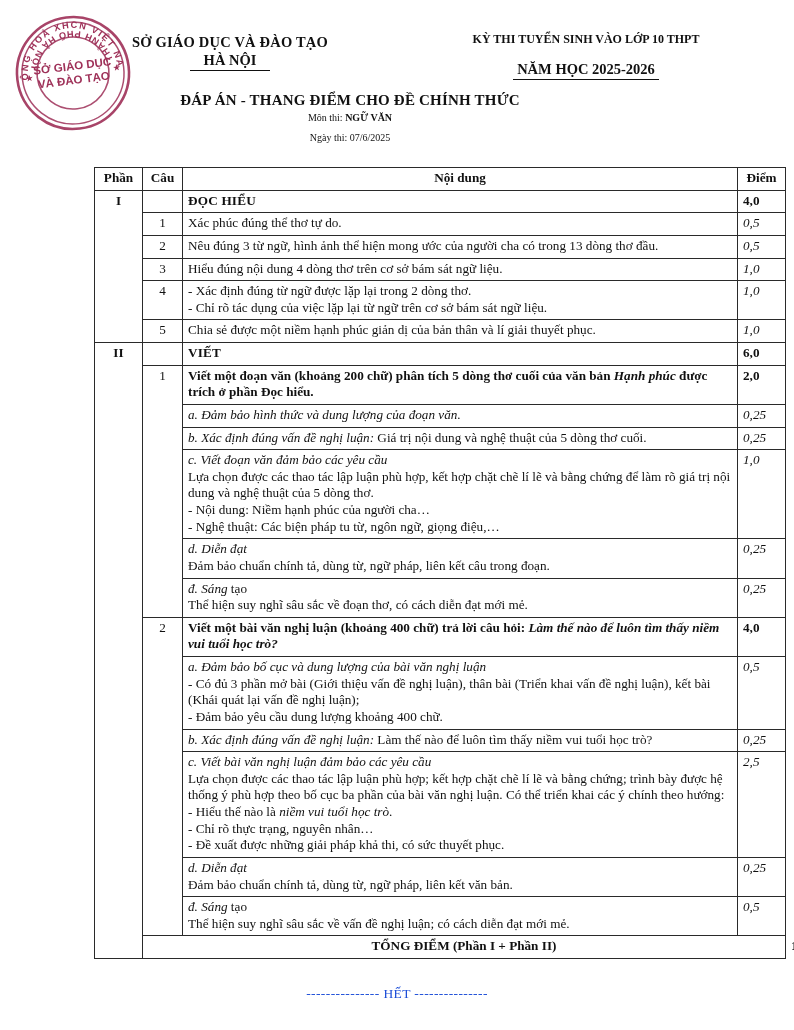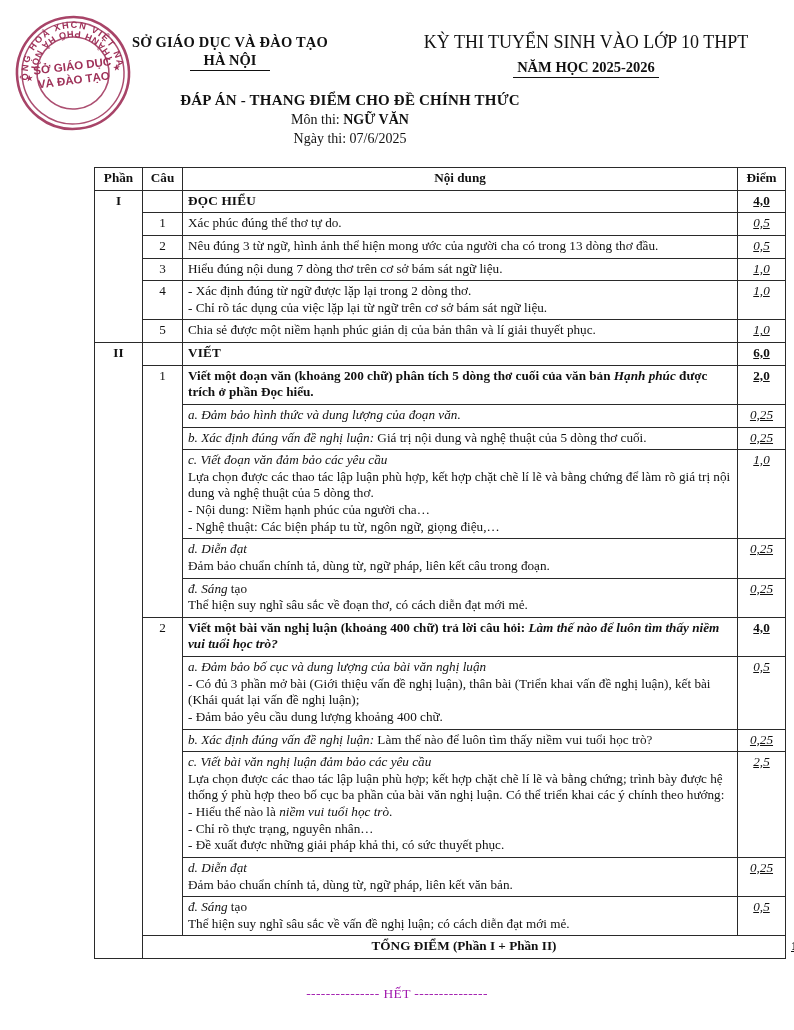--- a/index.html
+++ b/index.html
@@ -63,53 +63,53 @@
   }
 
   .exam-block {
     position: absolute;
     left: 396px;
     top: 32px;
     width: 380px;
     text-align: center;
   }
   .exam-line1 {
-    font-weight: normal;
-    font-size: 18px;
+    font-weight: bold;
+    font-size: 12px;
     white-space: nowrap;
   }
   .exam-line2 {
     font-weight: bold;
     font-size: 14.5px;
-    margin-top: 6px;
+    margin-top: 14px;
     display: inline-block;
     border-bottom: 1.6px solid #111;
     padding: 0 4px 1px 4px;
   }
 
   .title-block {
     position: absolute;
     left: 0;
     top: 92px;
     width: 700px;
     text-align: center;
   }
   .doc-title {
     font-weight: bold;
     font-size: 15px;
     letter-spacing: 0.2px;
   }
   .subject-line {
-    font-size: 14px;
+    font-size: 10px;
     margin-top: 3px;
   }
   .subject-line .val { font-weight: bold; }
   .date-line {
-    font-size: 14px;
-    margin-top: 3px;
+    font-size: 10px;
+    margin-top: 9px;
   }
 
   
   .table-wrap {
     position: absolute;
     left: 62px;
     top: 167px;
     width: 691px;
     padding-left: 32px;
   }
@@ -141,25 +141,23 @@
   }
 
   td.col-phan, td.col-cau {
     text-align: center;
     vertical-align: middle;
     font-size: 13.4px;
   }
   td.col-phan { font-weight: bold; }
 
   td.col-diem {
-    text-align: center;
     vertical-align: middle;
     font-size: 13.2px;
     font-style: italic;
-    text-decoration: underline;
   }
   td.col-diem.strong {
     font-weight: bold;
     font-style: normal;
   }
 
   td.section-title {
     font-weight: bold;
     font-size: 13.6px;
     letter-spacing: 0.2px;
@@ -182,21 +180,21 @@
 
   
   .footer {
     position: absolute;
     left: 0;
     top: 986px;
     width: 794px;
     text-align: center;
     font-size: 13.5px;
     letter-spacing: 0.4px;
-    color: #a21caf;
+    color: #1d4ed8;
   }
 </style>
 </head>
 <body>
 
 <div class="page">
 
   <div class="header">
 
     <div class="seal">
@@ -276,21 +274,21 @@
         </tr>
 
         <tr>
           <td class="col-cau">2</td>
           <td>Nêu đúng 3 từ ngữ, hình ảnh thể hiện mong ước của người cha có trong 13 dòng thơ đầu.</td>
           <td class="col-diem">0,5</td>
         </tr>
 
         <tr>
           <td class="col-cau">3</td>
-          <td>Hiểu đúng nội dung 7 dòng thơ trên cơ sở bám sát ngữ liệu.</td>
+          <td>Hiểu đúng nội dung 4 dòng thơ trên cơ sở bám sát ngữ liệu.</td>
           <td class="col-diem">1,0</td>
         </tr>
 
         <tr>
           <td class="col-cau">4</td>
           <td>
             <span class="cell-line">- Xác định đúng từ ngữ được lặp lại trong 2 dòng thơ.</span>
             <span class="cell-line">- Chỉ rõ tác dụng của việc lặp lại từ ngữ trên cơ sở bám sát ngữ liệu.</span>
           </td>
           <td class="col-diem">1,0</td>

